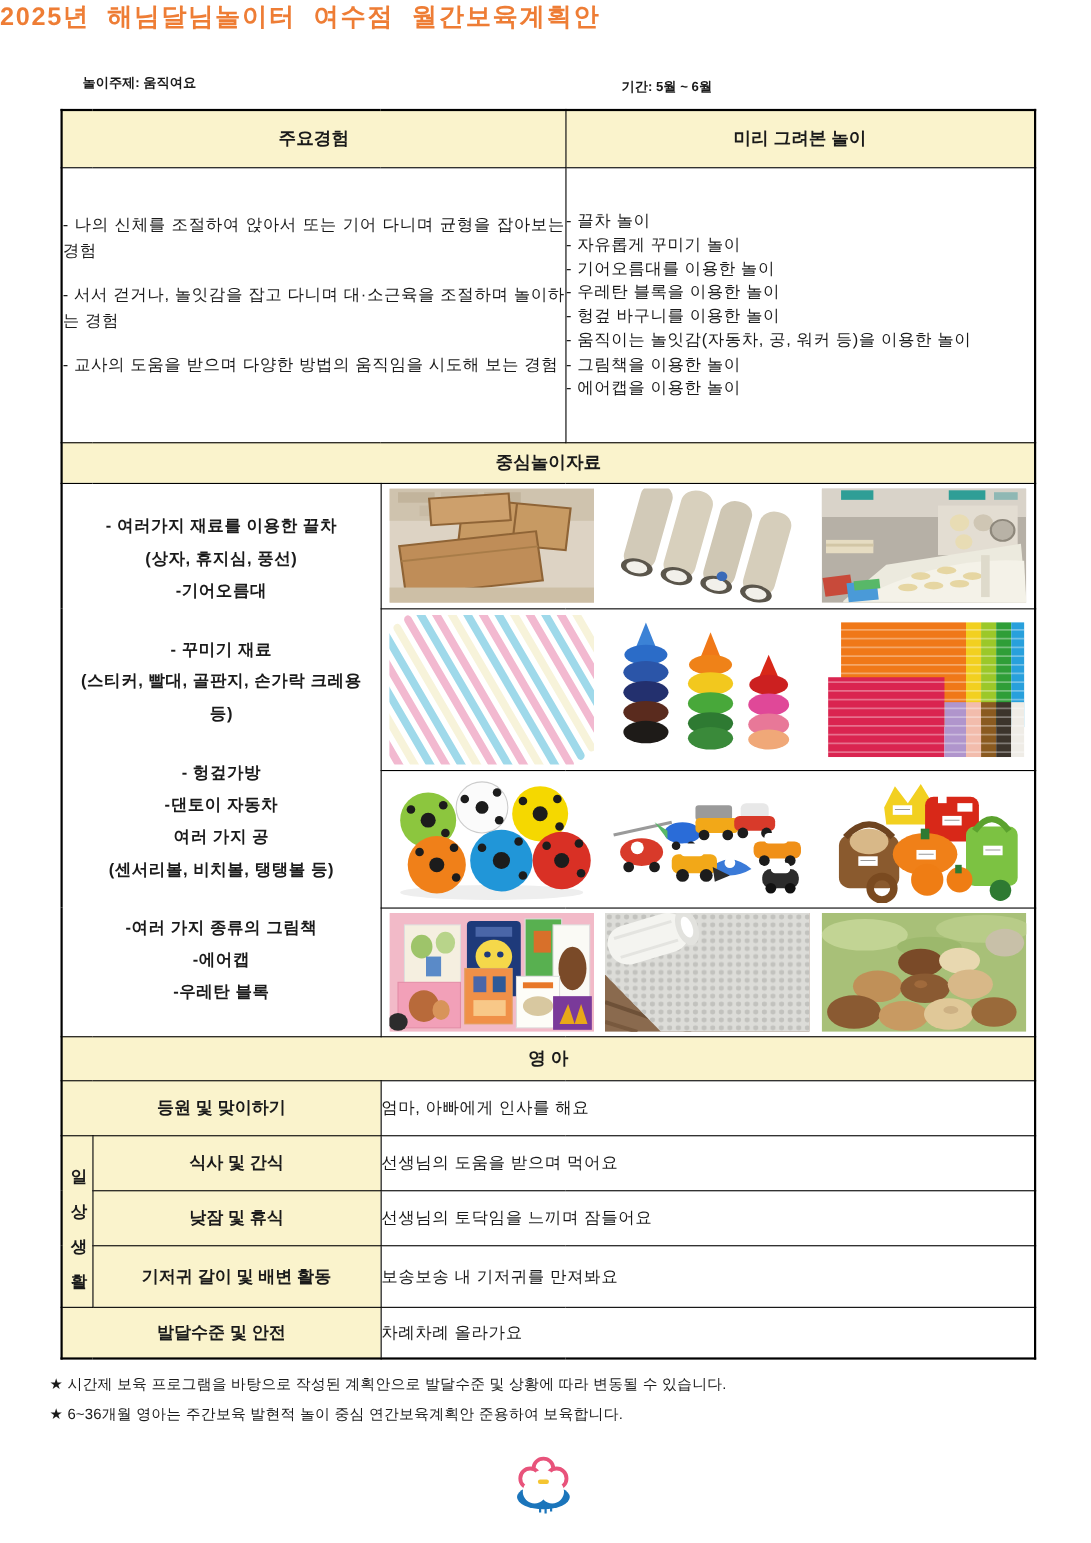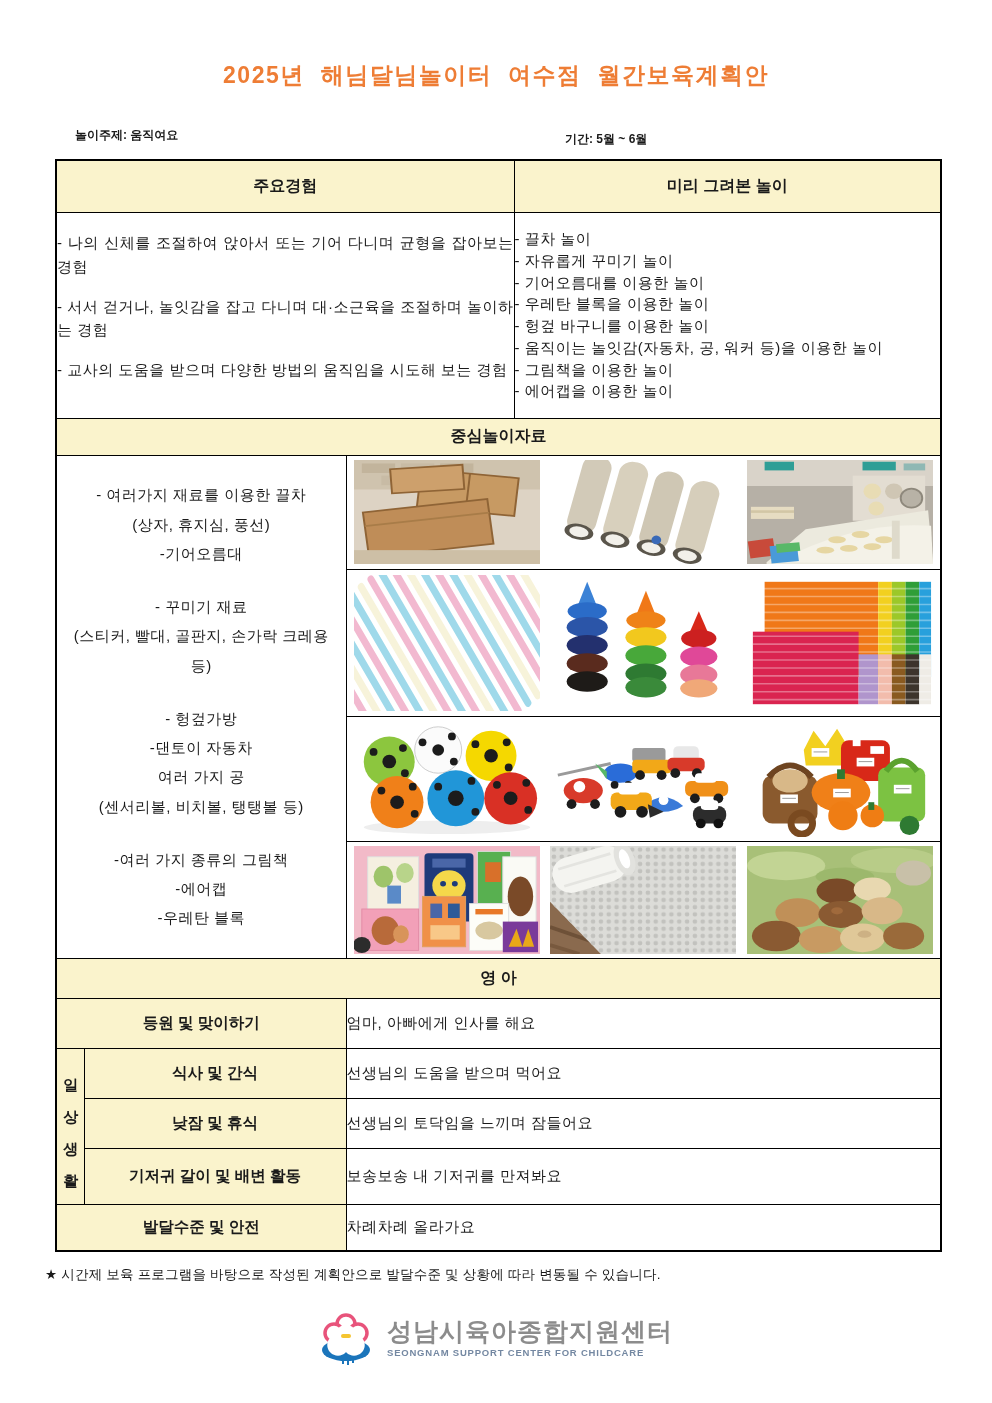--- a/index.html
+++ b/index.html
@@ -9,39 +9,39 @@
     --text-color:#1a1a1a;
   }
   *{box-sizing:border-box;}
   html,body{margin:0;padding:0;}
   body{
     width:992px;height:1403px;background:#ffffff;color:var(--text-color);
     font-family:"Liberation Sans","DejaVu Sans",sans-serif;
     position:relative;overflow:hidden;
   }
   .title{
-    margin-top:60px;text-align:center;font-size:23px;font-weight:bold;
+    font-size:23px;font-weight:bold;
     color:var(--title-color);letter-spacing:1.5px;word-spacing:8px;
   }
   .subline{position:relative;height:24px;margin-top:36px;font-size:12px;font-weight:bold;}
   .subline .topic{position:absolute;left:75px;top:0;}
   .subline .period{position:absolute;left:565px;top:4px;}
   table.plan{
     border-collapse:collapse;margin:8px 0 0 55px;width:885px;table-layout:fixed;
     border:2px solid var(--border-color);
   }
   table.plan td{border:1px solid var(--border-color);vertical-align:middle;padding:0;}
   td.hdr{
     background:var(--header-fill);text-align:center;font-weight:bold;font-size:16px;
   }
   td.exp-cell{vertical-align:top;padding:16px 14px 8px 14px;font-size:15px;}
   .exp-item{margin-bottom:17px;line-height:1.55;text-align:justify;word-break:break-all;letter-spacing:.5px;}
   td.pre-cell{vertical-align:top;padding:8px 10px 4px 12px;font-size:15px;}
   .dash-item{line-height:1.45;padding-left:14px;text-indent:-14px;letter-spacing:.5px;word-break:break-all;}
-  td.mat-cell{vertical-align:top;}
+  td.mat-cell{vertical-align:top;font-weight:bold;}
   .mat-col{height:500px;display:flex;flex-direction:column;justify-content:space-around;padding:12px 8px;}
   .mat-group{text-align:center;font-size:15px;line-height:1.95;letter-spacing:.5px;}
   td.img-cell{background:#fff;}
   .photos{display:flex;justify-content:space-between;align-items:center;padding:4px 7px;}
   .photos figure{margin:0;flex:0 0 186px;}
   .photos svg{display:block;width:100%;}
   .r1 svg{height:104px;} .r2 svg{height:136px;} .r3 svg{height:116px;} .r4 svg{height:108px;}
   td.vert{
     background:var(--header-fill);text-align:center;font-weight:bold;font-size:15px;
   }
@@ -71,21 +71,21 @@
       <col style="width:168px">
       <col style="width:427px">
     </colgroup>
 
   <tbody>
       <tr style="height:52px">
     <td class="hdr" colspan="3">주요경험</td>
     <td class="hdr">미리 그려본 놀이</td>
   </tr>
 
-  <tr style="height:206px">
+  <tr style="height:250px">
     <td class="exp-cell" colspan="3">
           <div class="exp-item">- 나의 신체를 조절하여 앉아서 또는 기어 다니며 균형을 잡아보는 경험</div>
           <div class="exp-item">- 서서 걷거나, 놀잇감을 잡고 다니며 대·소근육을 조절하며 놀이하는 경험</div>
           <div class="exp-item">- 교사의 도움을 받으며 다양한 방법의 움직임을 시도해 보는 경험</div>
         </td>
     <td class="pre-cell">
           <div class="dash-item">- 끌차 놀이</div>
           <div class="dash-item">- 자유롭게 꾸미기 놀이</div>
           <div class="dash-item">- 기어오름대를 이용한 놀이</div>
           <div class="dash-item">- 우레탄 블록을 이용한 놀이</div>
@@ -522,35 +522,32 @@
 
   <tr style="height:47px">
     <td class="lbl" colspan="2">발달수준 및 안전</td>
     <td class="val" colspan="2">차례차례 올라가요</td>
   </tr>
 </tbody>
   </table>
 
 <div class="notes">
     <div>★ 시간제 보육 프로그램을 바탕으로 작성된 계획안으로 발달수준 및 상황에 따라 변동될 수 있습니다.</div>
+    <div>★ 6~36개월 영아는 주간보육 발현적 놀이 중심 연간보육계획안 준용하여 보육합니다.</div>
   </div>
 
 <div class="logo">
   <svg width="58" height="56" viewBox="0 0 58 56">
     <ellipse cx="27" cy="40" rx="24" ry="11" fill="#1B75BB"></ellipse>
     <g>
       <circle cx="27" cy="14" r="9" fill="#ffffff" stroke="#E8537B" stroke-width="3.5"></circle>
       <circle cx="15" cy="23" r="9" fill="#ffffff" stroke="#E8537B" stroke-width="3.5"></circle>
       <circle cx="39" cy="23" r="9" fill="#ffffff" stroke="#E8537B" stroke-width="3.5"></circle>
       <circle cx="19" cy="35" r="9" fill="#ffffff" stroke="#ffffff" stroke-width="3.5"></circle>
       <circle cx="35" cy="35" r="9" fill="#ffffff" stroke="#ffffff" stroke-width="3.5"></circle>
       <circle cx="27" cy="26" r="11" fill="#ffffff"></circle>
       <rect x="22" y="24" width="10" height="4" rx="2" fill="#F5C531"></rect>
     </g>
     <line x1="24" y1="48" x2="24" y2="54" stroke="#1B75BB" stroke-width="2"></line>
     <line x1="29" y1="47" x2="29" y2="55" stroke="#1B75BB" stroke-width="2"></line>
     <line x1="34" y1="48" x2="34" y2="53" stroke="#1B75BB" stroke-width="2"></line>
   </svg>
-  <div class="logo-text">
-    <div class="ko">성남시육아종합지원센터</div>
-    <div class="en">SEONGNAM SUPPORT CENTER FOR CHILDCARE</div>
-  </div>
 </div>
 
 </body></html>

